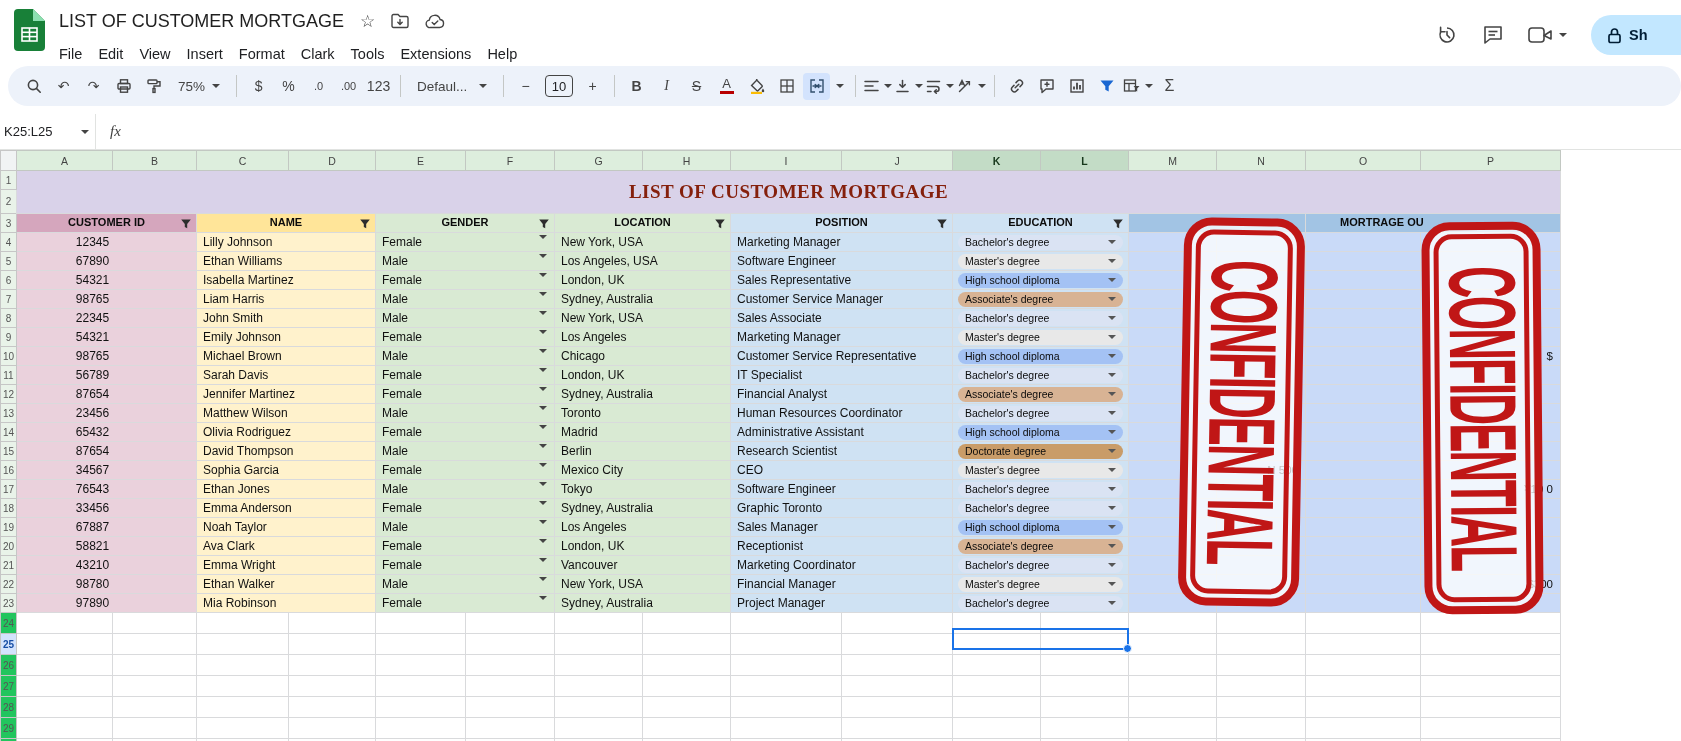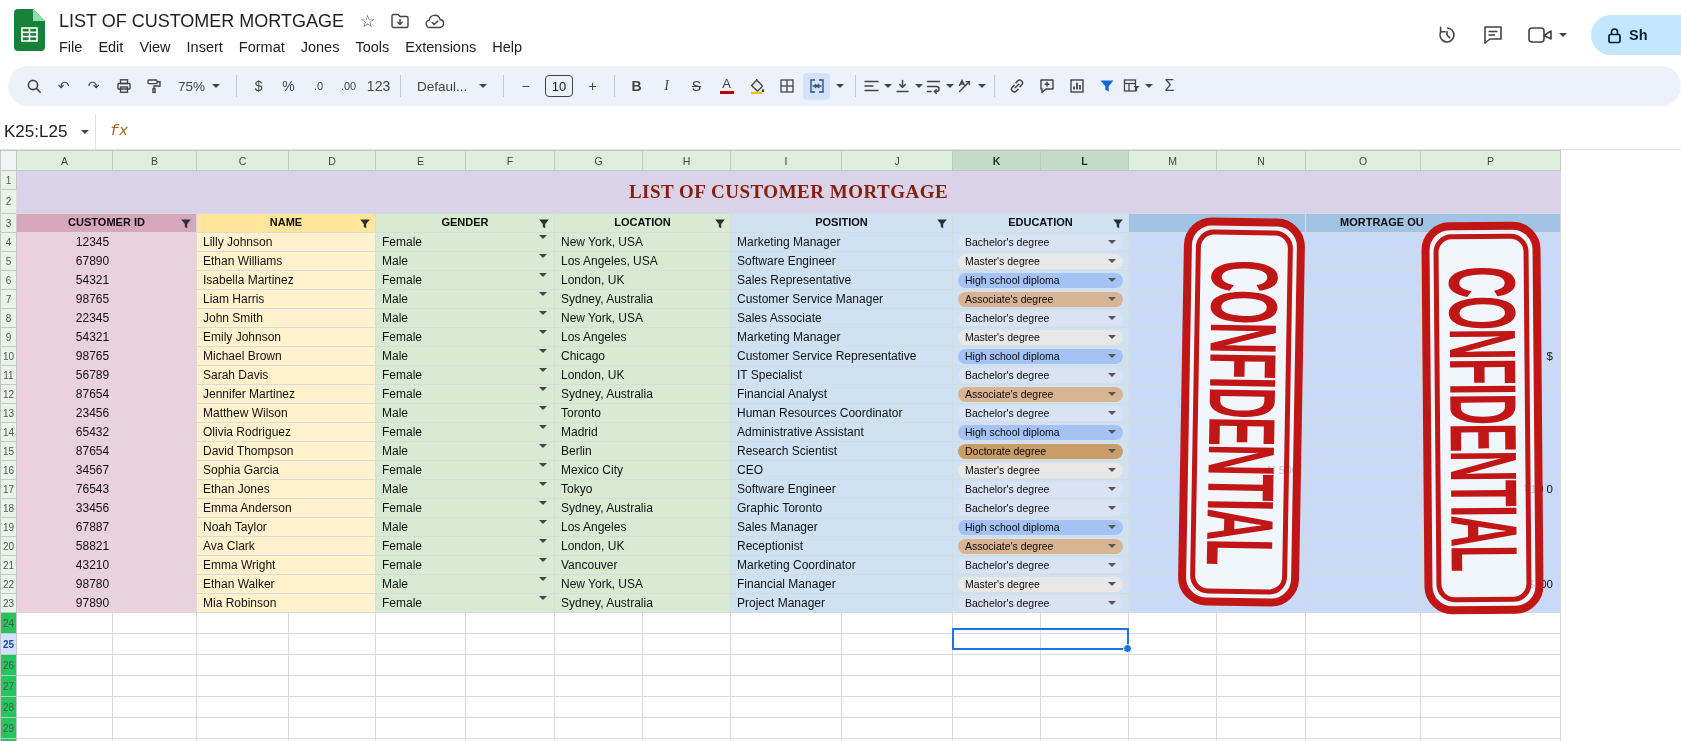--- a/index.html
+++ b/index.html
@@ -6,21 +6,21 @@
 html,body{width:1681px;height:741px;overflow:hidden;background:#fff;font-family:"Liberation Sans",sans-serif;color:#202124}
 svg{display:block}
 
 .topbar{height:66px;display:flex;align-items:flex-start;padding:7px 0 0 12px}
 .logo{width:31px;height:42px;margin:2px 14px 0 2px;flex:0 0 auto}
 .tcol{display:flex;flex-direction:column}
 .trow{display:flex;align-items:center;height:28px}
 .doc-title{font-size:18px;color:#1f1f1f;white-space:nowrap}
 .ticon{margin-left:16px;color:#444;display:flex;align-items:center}
 .star{font-size:17px;color:#444}
-.menubar{display:flex;margin-top:1px;margin-left:-8px}
+.menubar{display:flex;margin-top:8px;margin-left:-8px}
 .menu-item{font-size:14.5px;color:#202124;padding:3px 8px;border-radius:4px;cursor:pointer}
 .tright{margin-left:auto;display:flex;align-items:center;gap:24px;padding-top:8px}
 .tbtn{color:#444;display:flex;align-items:center}
 .share-pill{background:#c2e7ff;height:40px;min-width:150px;border-radius:20px;display:flex;align-items:center;gap:7px;padding:0 16px;font-size:14.5px;font-weight:700;color:#001d35;margin-right:-60px}
 
 .toolbar-wrap{height:48px;padding:0 0 8px 8px}
 .toolbar{background:#edf2fa;height:40px;border-radius:21px;display:flex;align-items:center;padding:0 12px;gap:3px}
 .tb{min-width:27px;height:27px;display:flex;align-items:center;justify-content:center;border-radius:4px;color:#444;font-size:13.5px;cursor:pointer;position:relative}
 .tb.glyph{font-size:14px}
 .tb.small{font-size:11px}
@@ -31,22 +31,22 @@
 .tb.active{background:#d3e3fd}
 .divider{width:1px;height:22px;background:#c4c7c5;margin:0 5px;flex:0 0 auto}
 .dd{width:0;height:0;border-left:4px solid transparent;border-right:4px solid transparent;border-top:4.5px solid #444;display:inline-block;margin-left:5px}
 .zoom,.font-select{display:flex;align-items:center;padding:0 8px;gap:2px;white-space:nowrap}
 .font-select{min-width:86px;justify-content:space-between}
 .fontsize-box{width:28px;height:22px;border:1.5px solid #444;border-radius:4px;display:flex;align-items:center;justify-content:center;font-size:13px;margin:0 3px}
 .textcolor{flex-direction:column;gap:1px}
 .textcolor .colorbar{width:14px;height:3px;background:#b80000;display:block}
 
 .formula-bar{height:36px;border-bottom:1px solid #e1e3e1;display:flex;align-items:center}
-.name-box{width:96px;display:flex;align-items:center;justify-content:space-between;padding:0 6px 0 4px;font-size:17px;color:#202124;height:100%;border-right:1px solid #e1e3e1}
-.fx{font-family:Liberation Mono, monospace;font-style:italic;color:#a16207;font-size:15px;margin-left:14px}
+.name-box{width:96px;display:flex;align-items:center;justify-content:space-between;padding:0 6px 0 4px;font-size:13px;color:#202124;height:100%;border-right:1px solid #e1e3e1}
+.fx{font-family:Liberation Serif, serif;font-style:italic;color:#404040;font-size:15px;margin-left:14px}
 .formula-input{flex:1}
 
 .sheet{position:relative}
 table{border-collapse:collapse;table-layout:fixed}
 td{border:1px solid #d9dadc;font-size:12px;color:#111;overflow:hidden;white-space:nowrap;padding:0;height:19px;vertical-align:middle}
 .corner{background:#f1f3f4;border-color:#c6c6c6}
 .colhead{background:#ddeedd;border-color:#c2c8c2;text-align:center;font-size:10.5px;color:#444;height:20px}
 .colhead.sel{background:#c3dcc6;color:#17381c;font-weight:700}
 .gutter{font-size:10px;color:#555;text-align:center;border-color:#c6c6c6}
 .gutter.g{background:#e9f3e9}
@@ -117,21 +117,21 @@
               <path d="M7.2 8.6l2 2 3.6-3.6" stroke-linecap="round"></path>
             </svg>
         </span>
       </div>
       <nav class="menubar">
           <span class="menu-item">File</span>
           <span class="menu-item">Edit</span>
           <span class="menu-item">View</span>
           <span class="menu-item">Insert</span>
           <span class="menu-item">Format</span>
-          <span class="menu-item">Jones</span>
+          <span class="menu-item">Clark</span>
           <span class="menu-item">Tools</span>
           <span class="menu-item">Extensions</span>
           <span class="menu-item">Help</span>
         </nav>
     </div>
     <div class="tright">
       <span class="tbtn">
         <svg width="22" height="22" viewBox="0 0 22 22" fill="none" stroke="#444" stroke-width="1.6">
             <path d="M11 4a7 7 0 1 1-6.2 3.7"></path>
             <path d="M4.6 3.4v4.4h4.4" stroke-linecap="round"></path>

